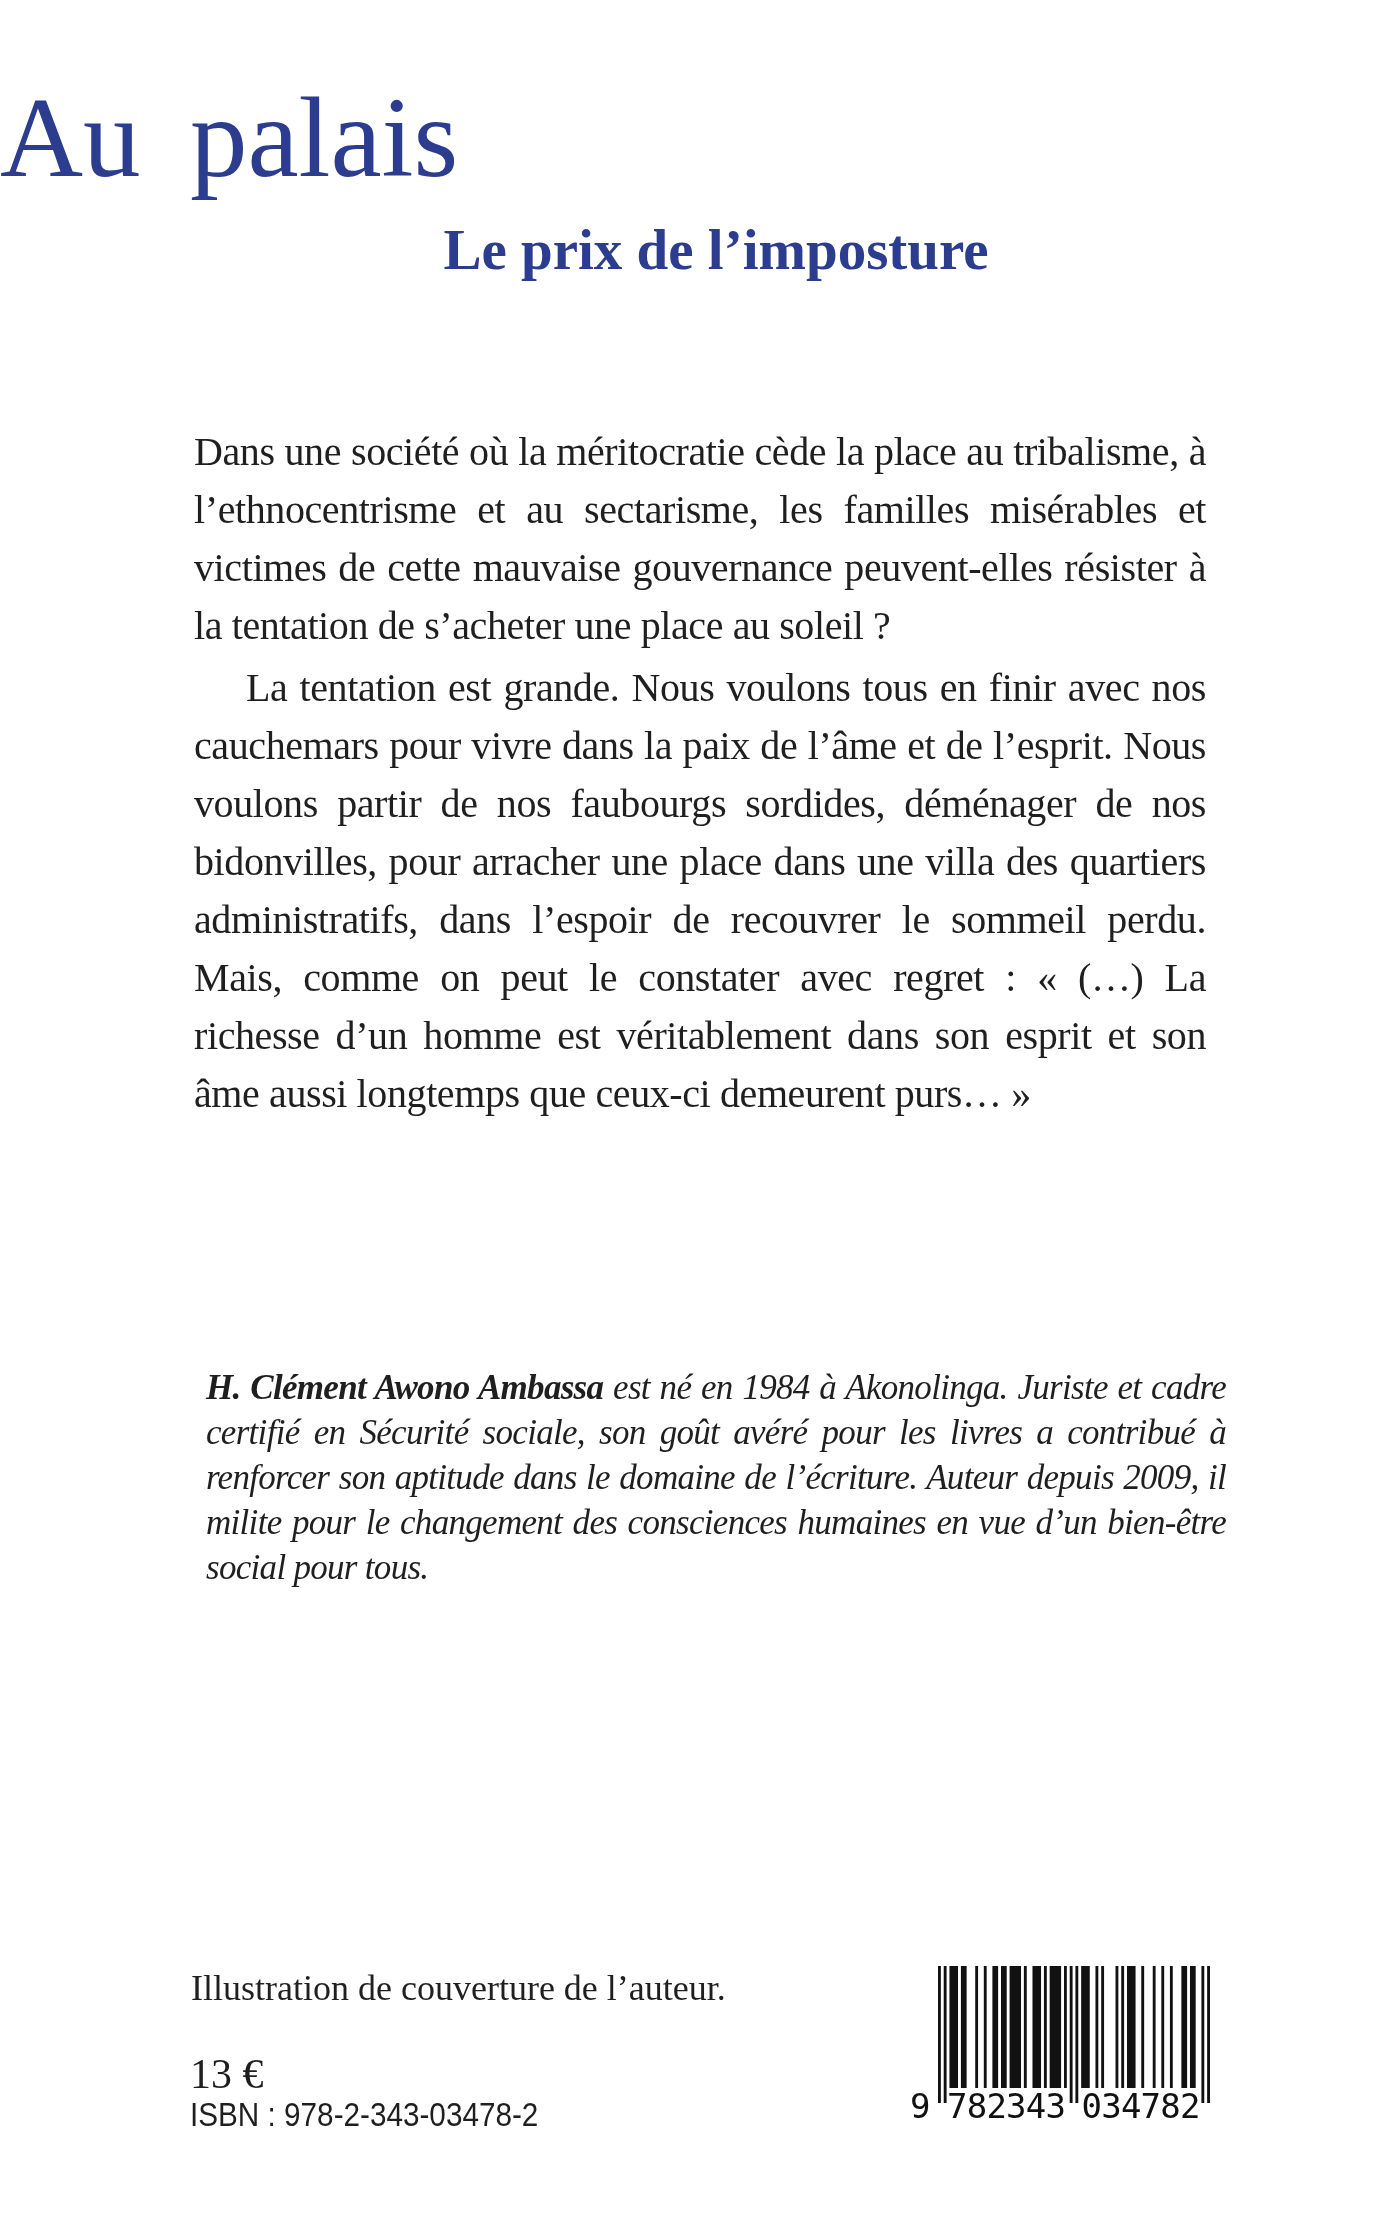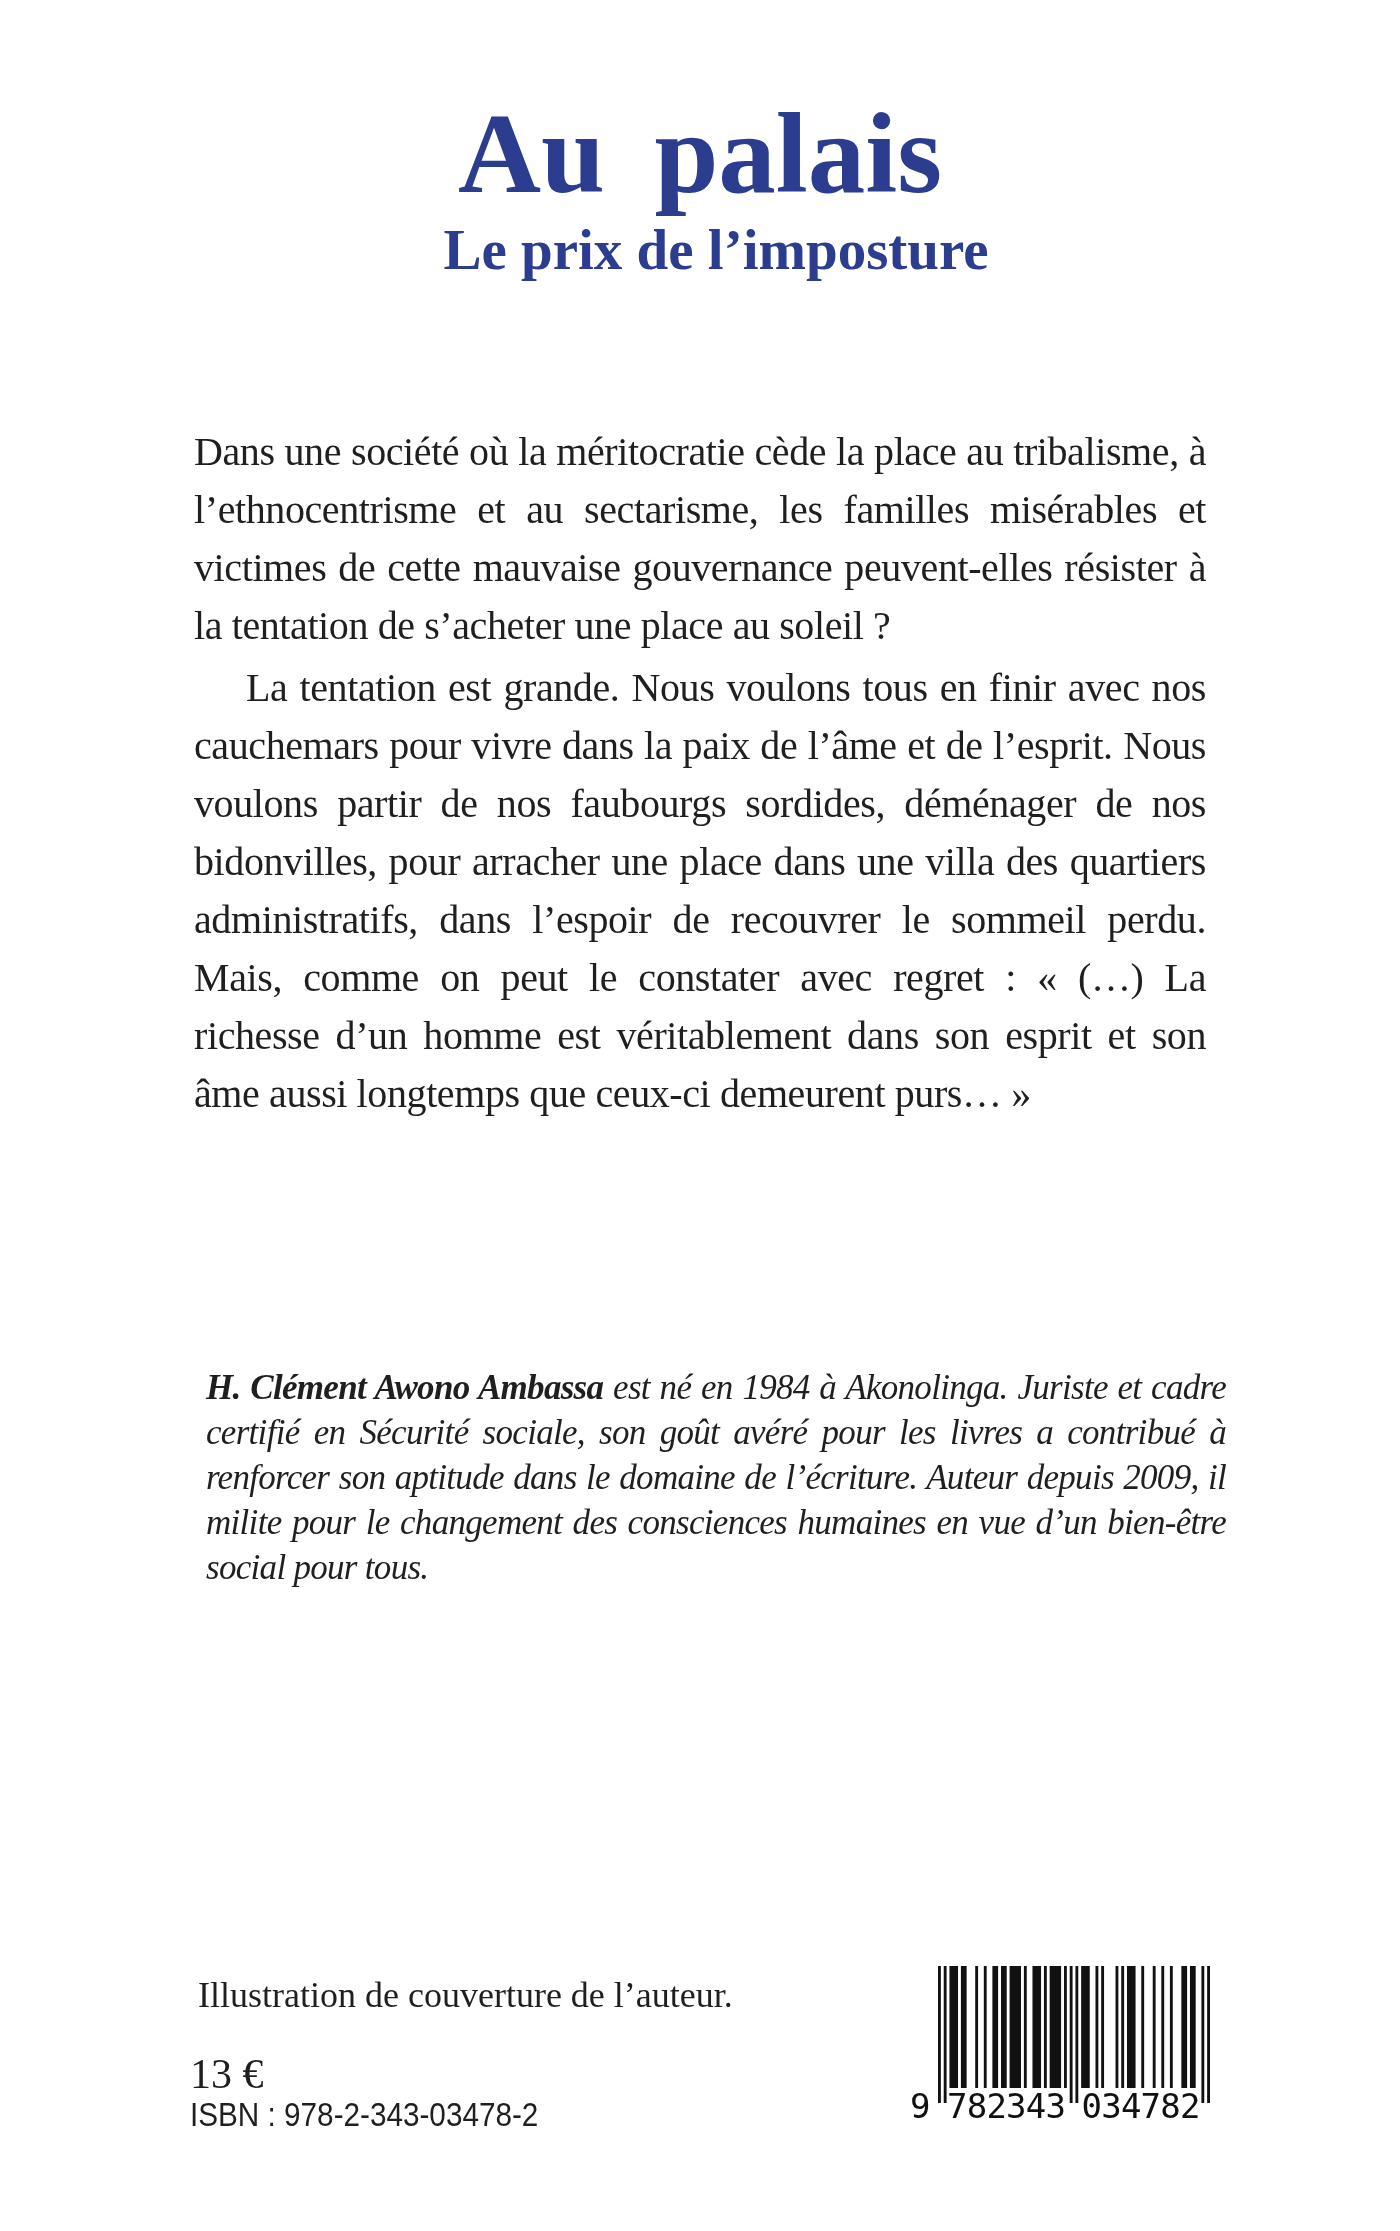--- a/index.html
+++ b/index.html
@@ -11,23 +11,22 @@
   html,body{margin:0;padding:0;background:#ffffff;}
   .cover{
     position:relative;
     width:1400px;height:2231px;
     background:var(--bg);
     color:var(--text);
     font-family:"Liberation Serif",serif;
     overflow:hidden;
   }
   .title{
-    position:absolute;top:96px;left:0;width:100%;
-    text-align:center;
-    font-size:115px;line-height:1;font-weight:700;
+    position:absolute;top:80px;left:0;width:100%;
+    font-size:115px;line-height:1;font-weight:400;
     color:var(--accent);
     word-spacing:0.18em;
     margin:0;
   }
   .subtitle{
     position:absolute;top:221px;left:0;width:100%;
     text-align:center;
     font-size:57px;line-height:1;font-weight:700;
     color:var(--accent);
     margin:0;
@@ -45,21 +44,21 @@
     position:absolute;top:1349px;left:190px;width:1020px;
     font-style:italic;
     font-size:35px;line-height:45px;
     text-align:justify;
     letter-spacing:-0.02em;
     margin:16px;
   }
   .bio strong{font-weight:700;font-style:italic;}
   .credit{
     position:absolute;top:1966px;left:190px;
-    font-size:36px;line-height:1.2;margin:8px;
+    font-size:36px;line-height:1.2;margin:1px;
   }
   .price{
     position:absolute;top:2053px;left:190px;
     font-size:42px;line-height:1;margin:0;text-align:right;
   }
   .isbn{
     position:absolute;top:2098px;left:190px;
     font-family:"Liberation Sans",sans-serif;
     font-size:33px;line-height:1;margin:0;
     transform:scaleX(0.9);transform-origin:0 0;

